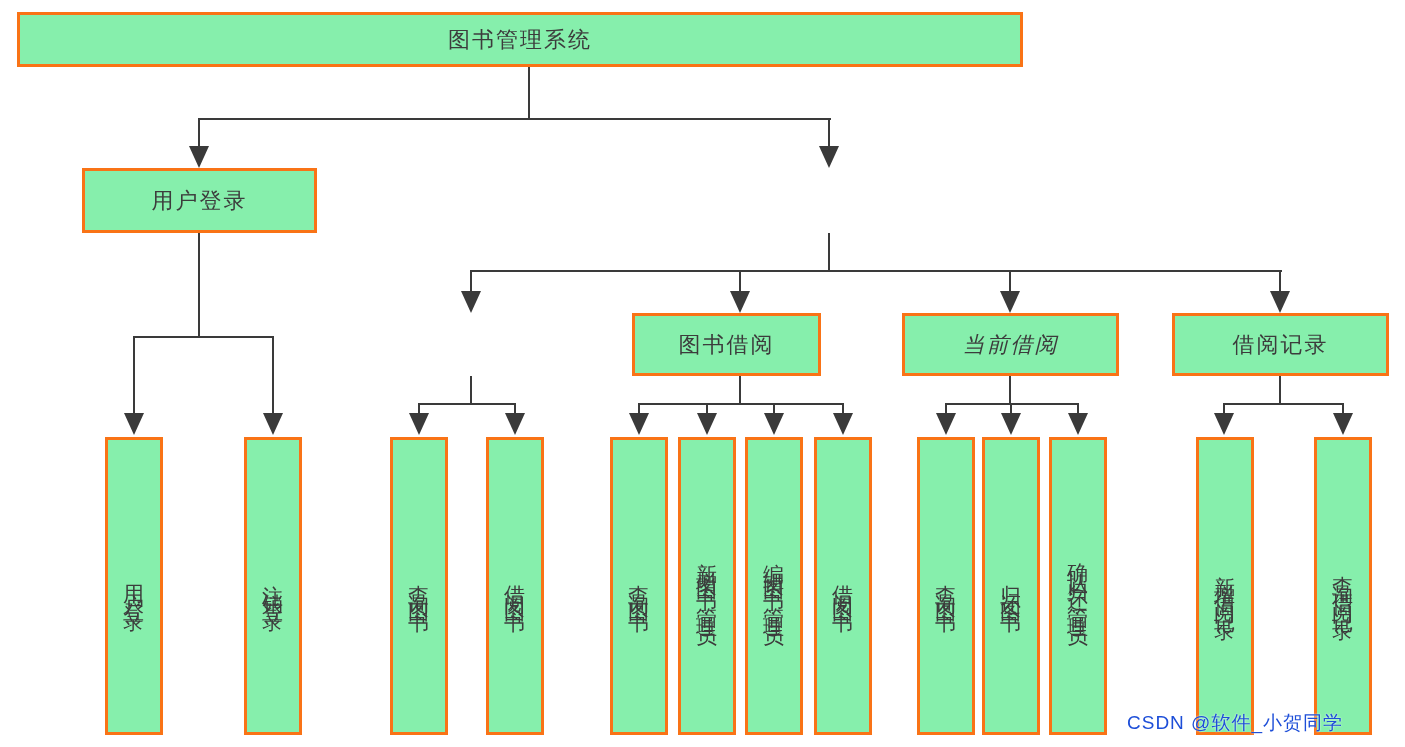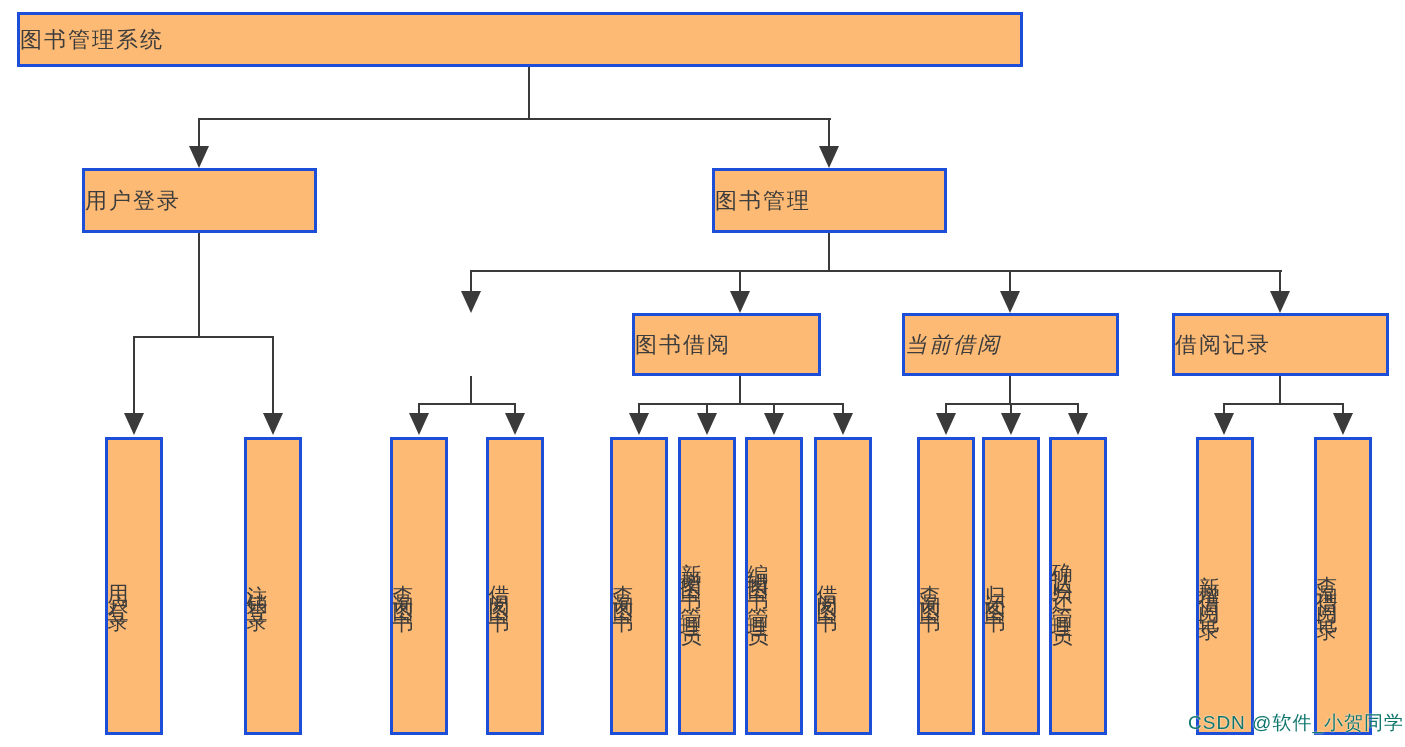--- a/index.html
+++ b/index.html
@@ -7,26 +7,26 @@
     position: relative;
     width: 1405px;
     height: 747px;
     background: #ffffff;
     font-family: "Liberation Sans", "DejaVu Sans", sans-serif;
     color: #3c3c3c;
     overflow: hidden;
   }
   .box {
     position: absolute;
-    background: #fdba74;
-    border: 3px solid #1d4ed8;
+    background: #86efac;
+    border: 3px solid #f97316;
     box-sizing: border-box;
     display: flex;
     align-items: center;
-    justify-content: flex-start;
+    justify-content: center;
     font-size: 22px;
     color: #3c3c3c;
     letter-spacing: 2px;
     z-index: 2;
   }
   .leaf {
     font-size: 21px;
   }
   .leaf .vtext {
     writing-mode: vertical-rl;
@@ -51,47 +51,44 @@
     position: absolute;
     width: 0;
     height: 0;
     border-left: 10px solid transparent;
     border-right: 10px solid transparent;
     border-top: 22px solid #3a3a3a;
     z-index: 1;
   }
   .watermark {
     position: absolute;
-    left: 1188px;
+    left: 1127px;
     top: 710px;
     width: 215px;
     font-size: 19px;
-    color: #0f766e;
+    color: #1d4ed8;
     text-shadow: 0 0 2px #ffffff;
     letter-spacing: 1px;
     white-space: nowrap;
     z-index: 3;
   }
 </style>
 </head>
 <body>
 
 <div id="canvas">
 
   <div class="box" style="left:17px; top:12px; width:1006px; height:55px;">
     <span>图书管理系统</span>
   </div>
 
   <div class="box" style="left:82px; top:168px; width:235px; height:65px;">
     <span>用户登录</span>
   </div>
 
-  <div class="box" style="left:712px; top:168px; width:235px; height:65px;">
-    <span>图书管理</span>
-  </div>
 
 
   <div class="box" style="left:632px; top:313px; width:189px; height:63px;">
     <span>图书借阅</span>
   </div>
 
   <div class="box" style="left:902px; top:313px; width:217px; height:63px;font-style:italic;">
     <span>当前借阅</span>
   </div>
 

